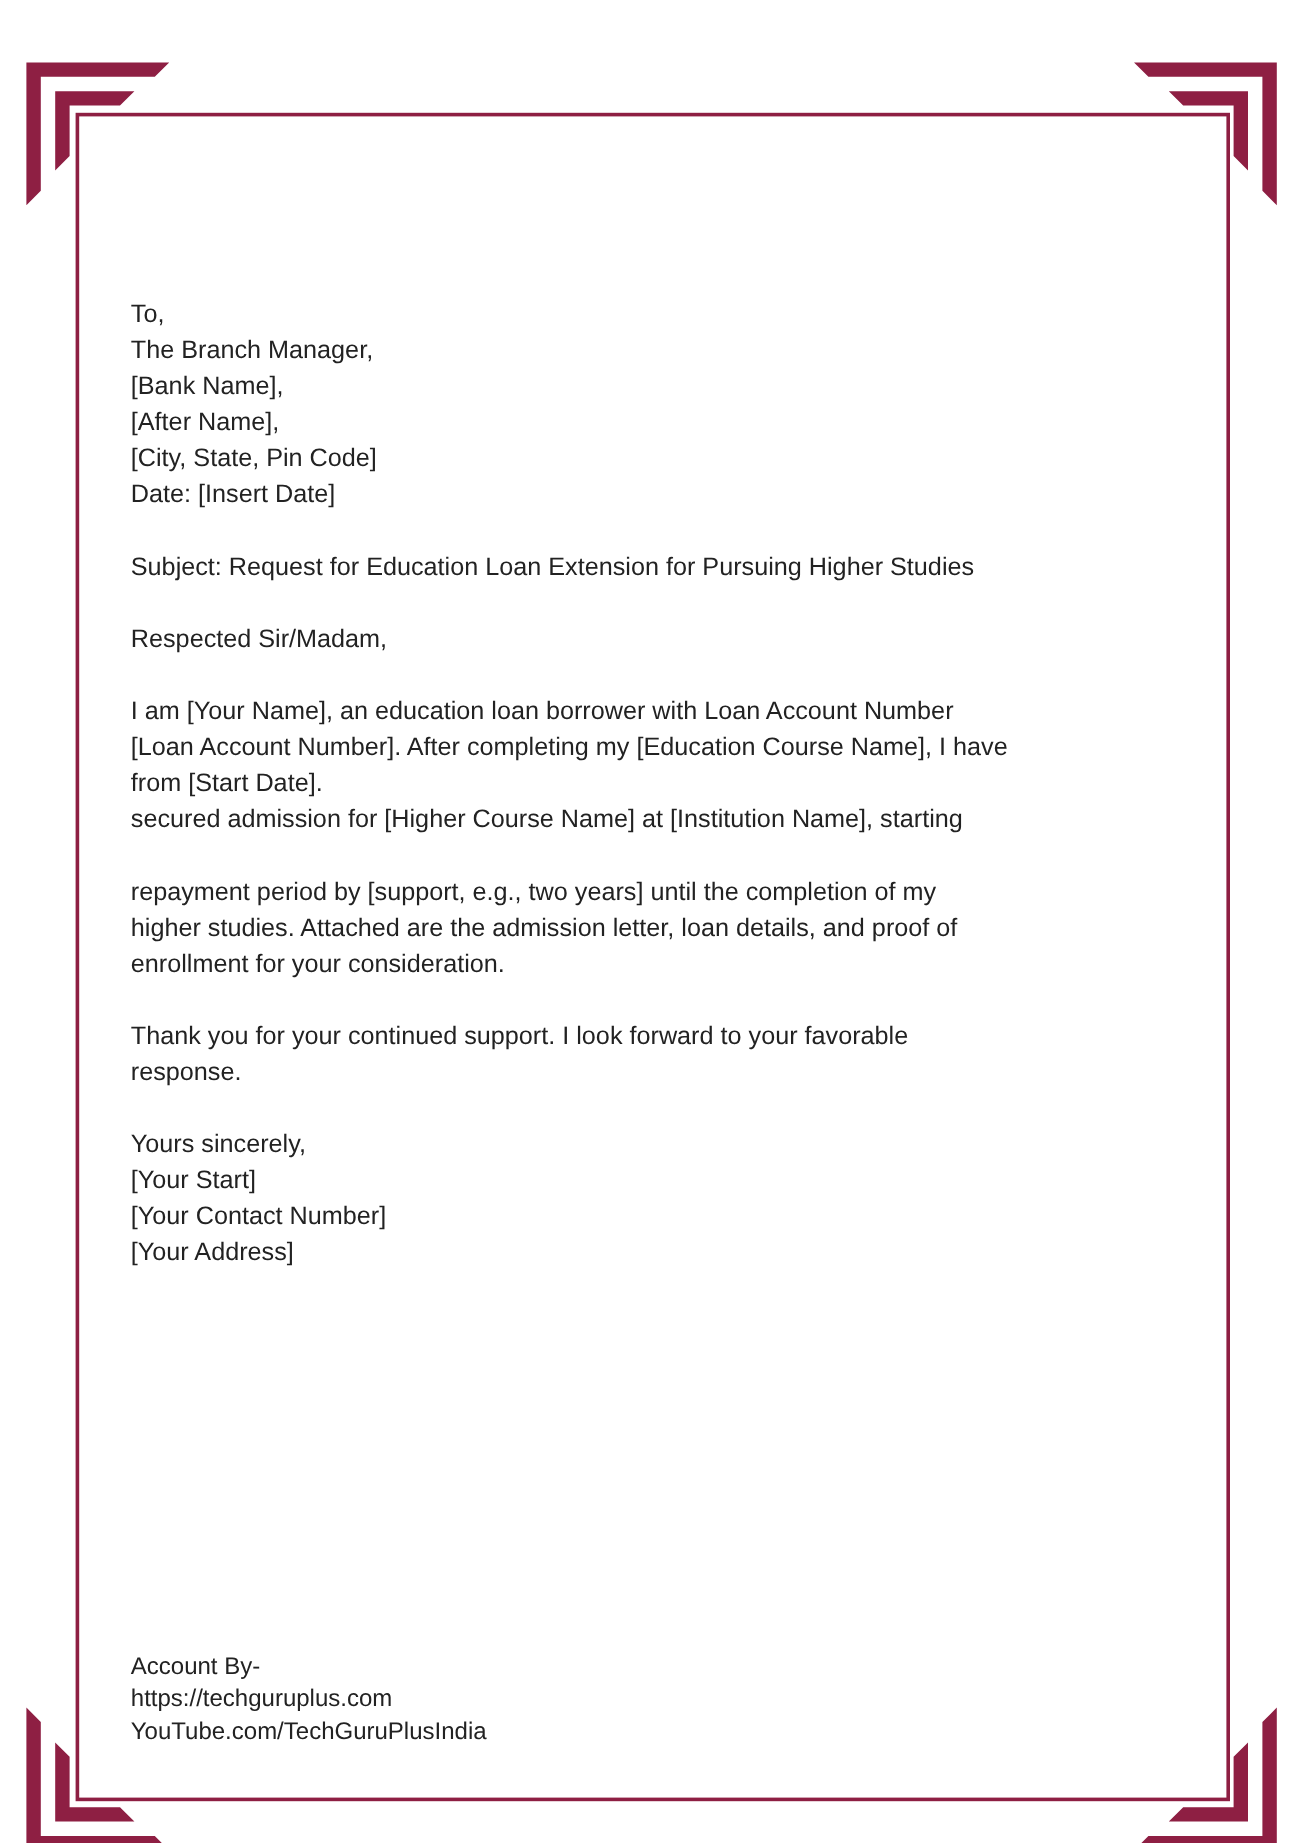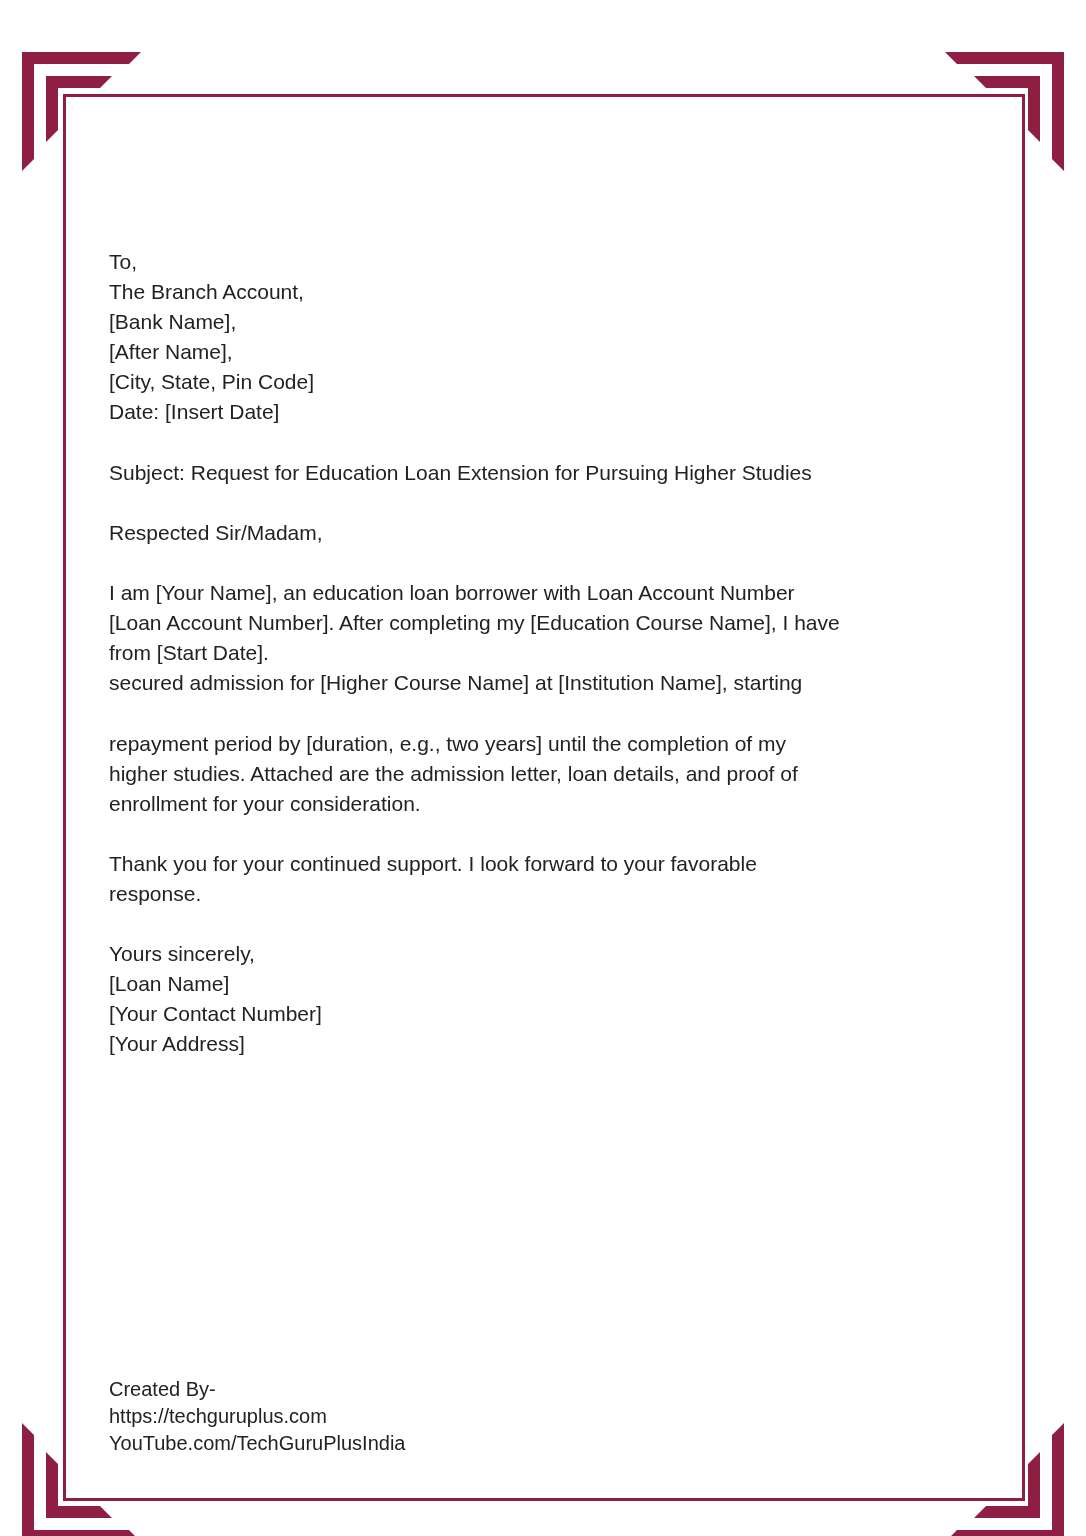--- a/index.html
+++ b/index.html
@@ -61,21 +61,21 @@
       <polygon points="2,2 121,2 109,14 14,14 14,109 2,121" fill="#8e1f43"></polygon>
       <polygon points="26,26 92,26 80,38 38,38 38,80 26,92" fill="#8e1f43"></polygon>
     </svg>
   </div>
 
   <div class="frame"></div>
 
   <div class="letter">
     <div class="para">
       <span class="line">To,</span>
-      <span class="line">The Branch Account,</span>
+      <span class="line">The Branch Manager,</span>
       <span class="line">[Bank Name],</span>
       <span class="line">[After Name],</span>
       <span class="line">[City, State, Pin Code]</span>
       <span class="line">Date: [Insert Date]</span>
     </div>
 
     <div class="para">
       <span class="line">Subject: Request for Education Loan Extension for Pursuing Higher Studies</span>
     </div>
 
@@ -84,37 +84,37 @@
     </div>
 
     <div class="para">
       <span class="line">I am [Your Name], an education loan borrower with Loan Account Number</span>
       <span class="line">[Loan Account Number]. After completing my [Education Course Name], I have</span>
       <span class="line">from [Start Date].</span>
       <span class="line">secured admission for [Higher Course Name] at [Institution Name], starting</span>
     </div>
 
     <div class="para">
-      <span class="line">repayment period by [duration, e.g., two years] until the completion of my</span>
+      <span class="line">repayment period by [support, e.g., two years] until the completion of my</span>
       <span class="line">higher studies. Attached are the admission letter, loan details, and proof of</span>
       <span class="line">enrollment for your consideration.</span>
     </div>
 
     <div class="para">
       <span class="line">Thank you for your continued support. I look forward to your favorable</span>
       <span class="line">response.</span>
     </div>
 
     <div class="para">
       <span class="line">Yours sincerely,</span>
-      <span class="line">[Loan Name]</span>
+      <span class="line">[Your Start]</span>
       <span class="line">[Your Contact Number]</span>
       <span class="line">[Your Address]</span>
     </div>
   </div>
 
   <div class="footer">
-    <span class="line">Created By-</span>
+    <span class="line">Account By-</span>
     <span class="line">https://techguruplus.com</span>
     <span class="line">YouTube.com/TechGuruPlusIndia</span>
   </div>
 
 </div>
 
 </body></html>

